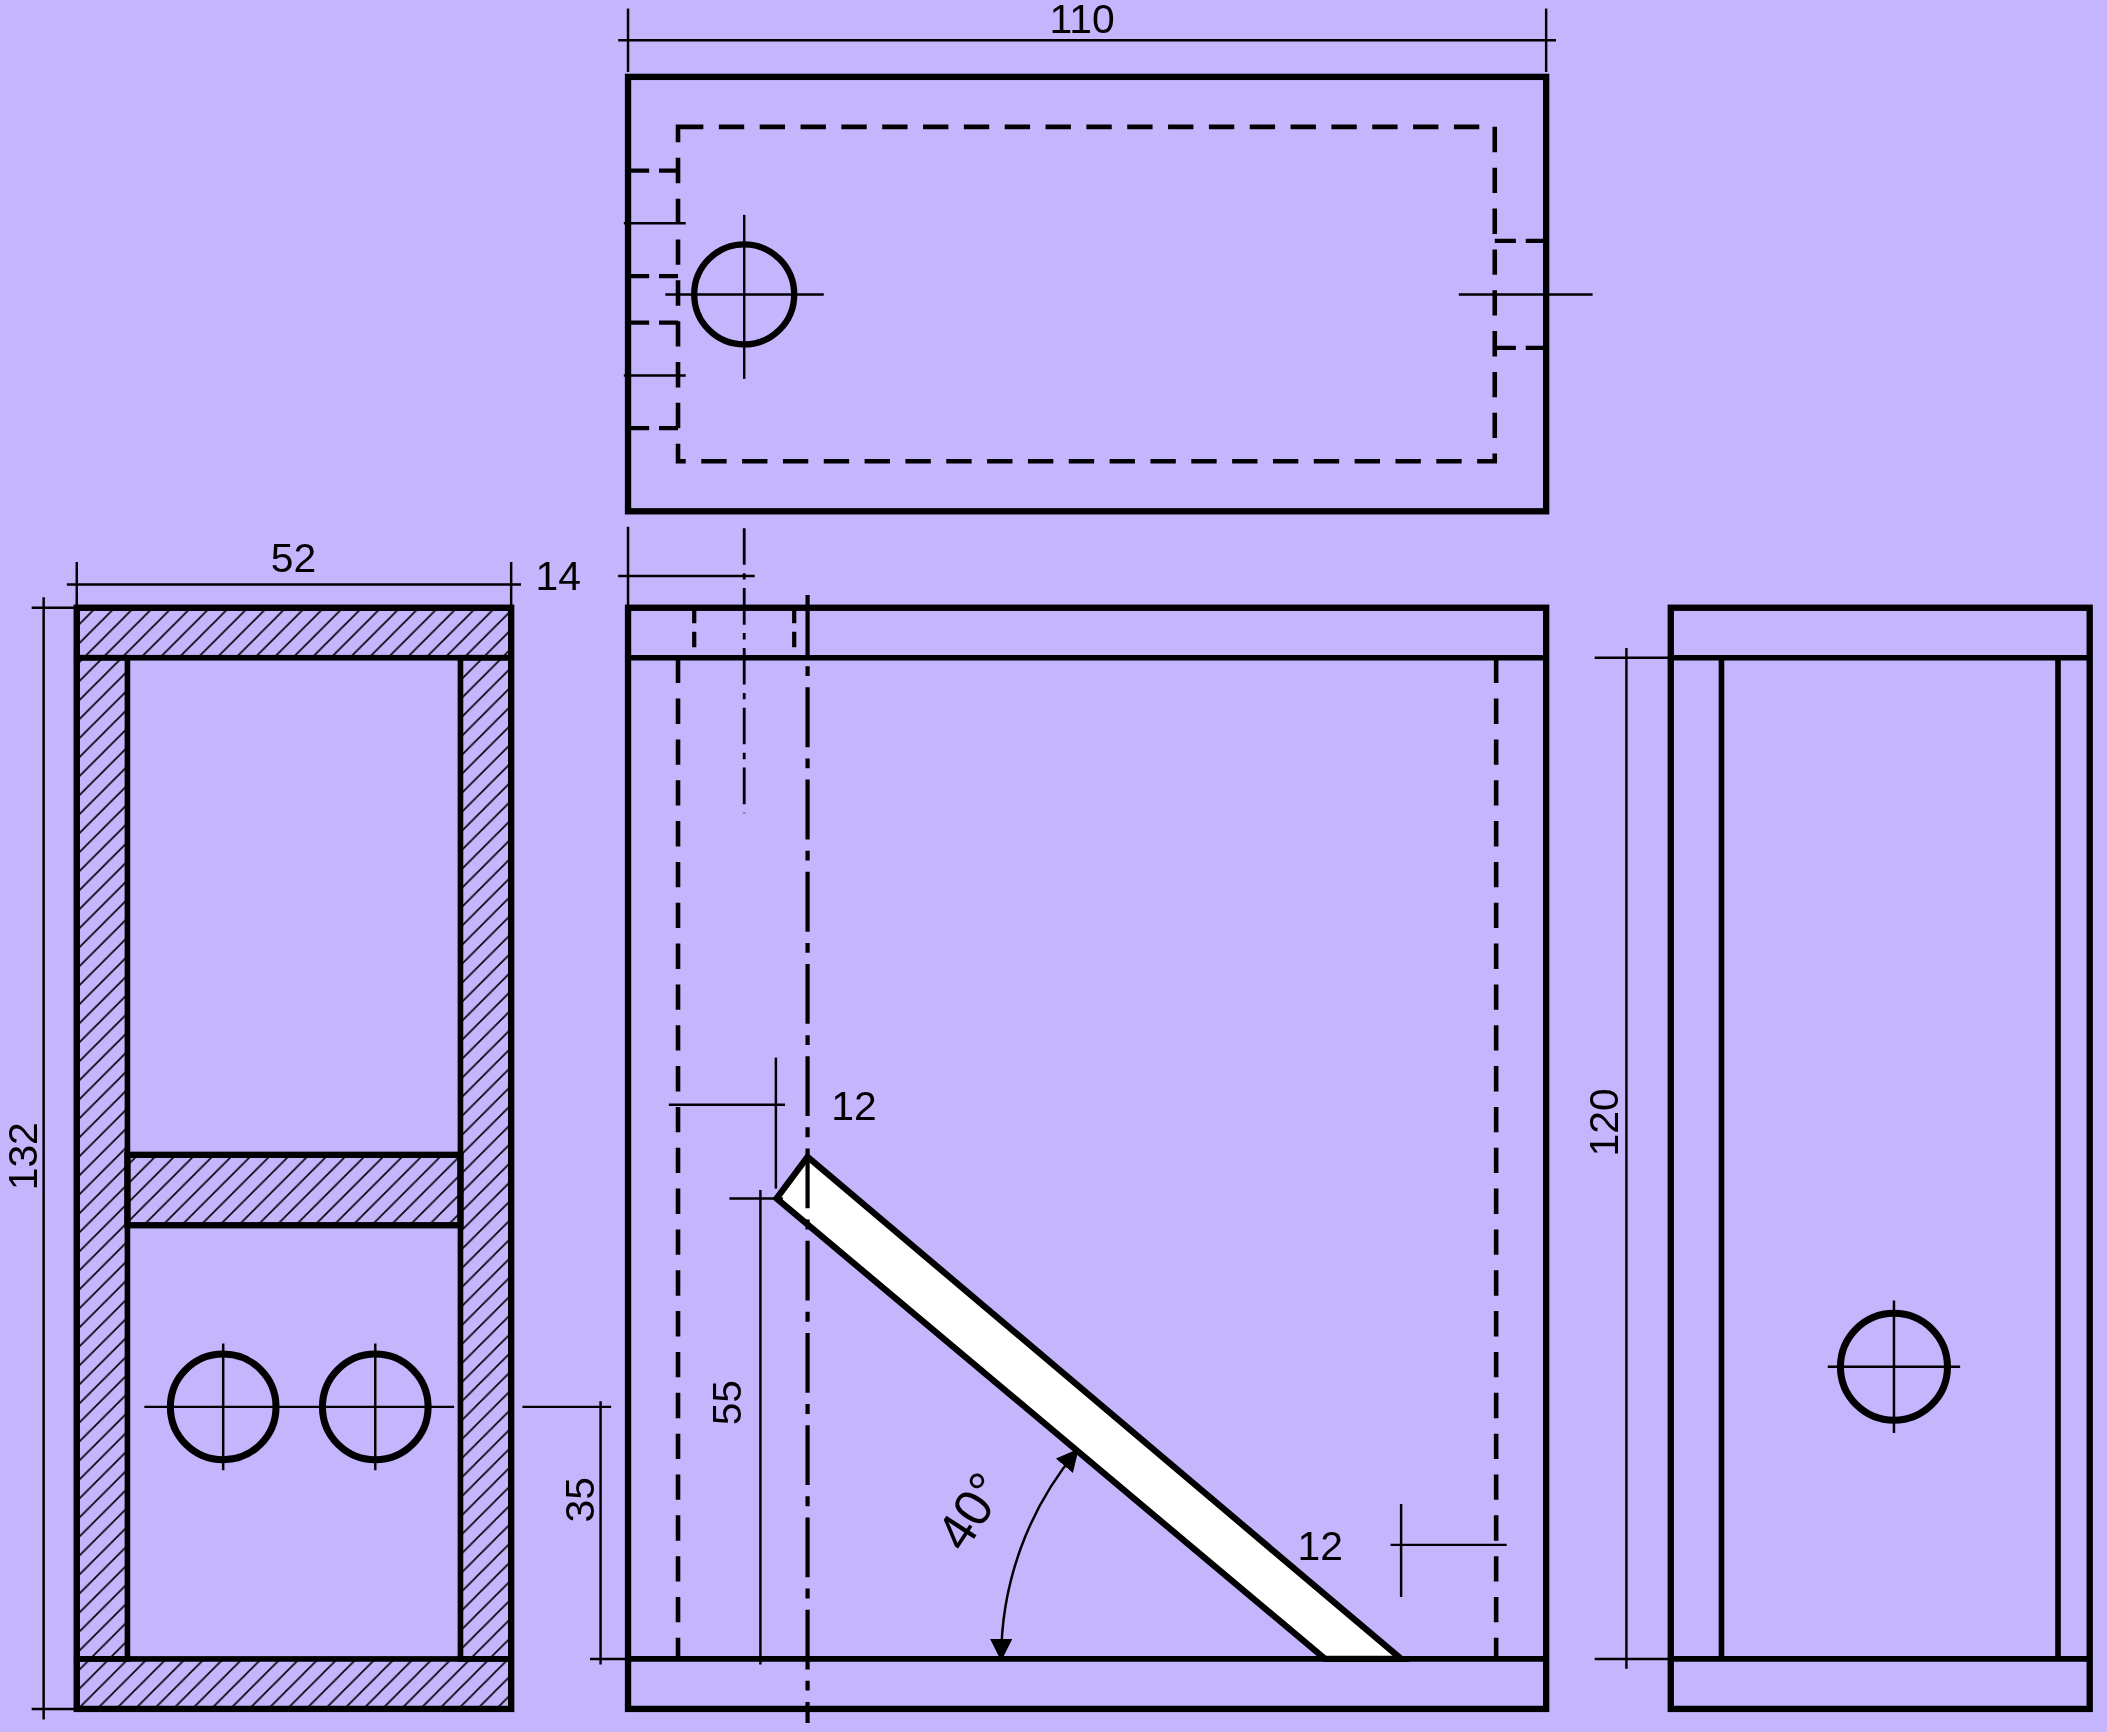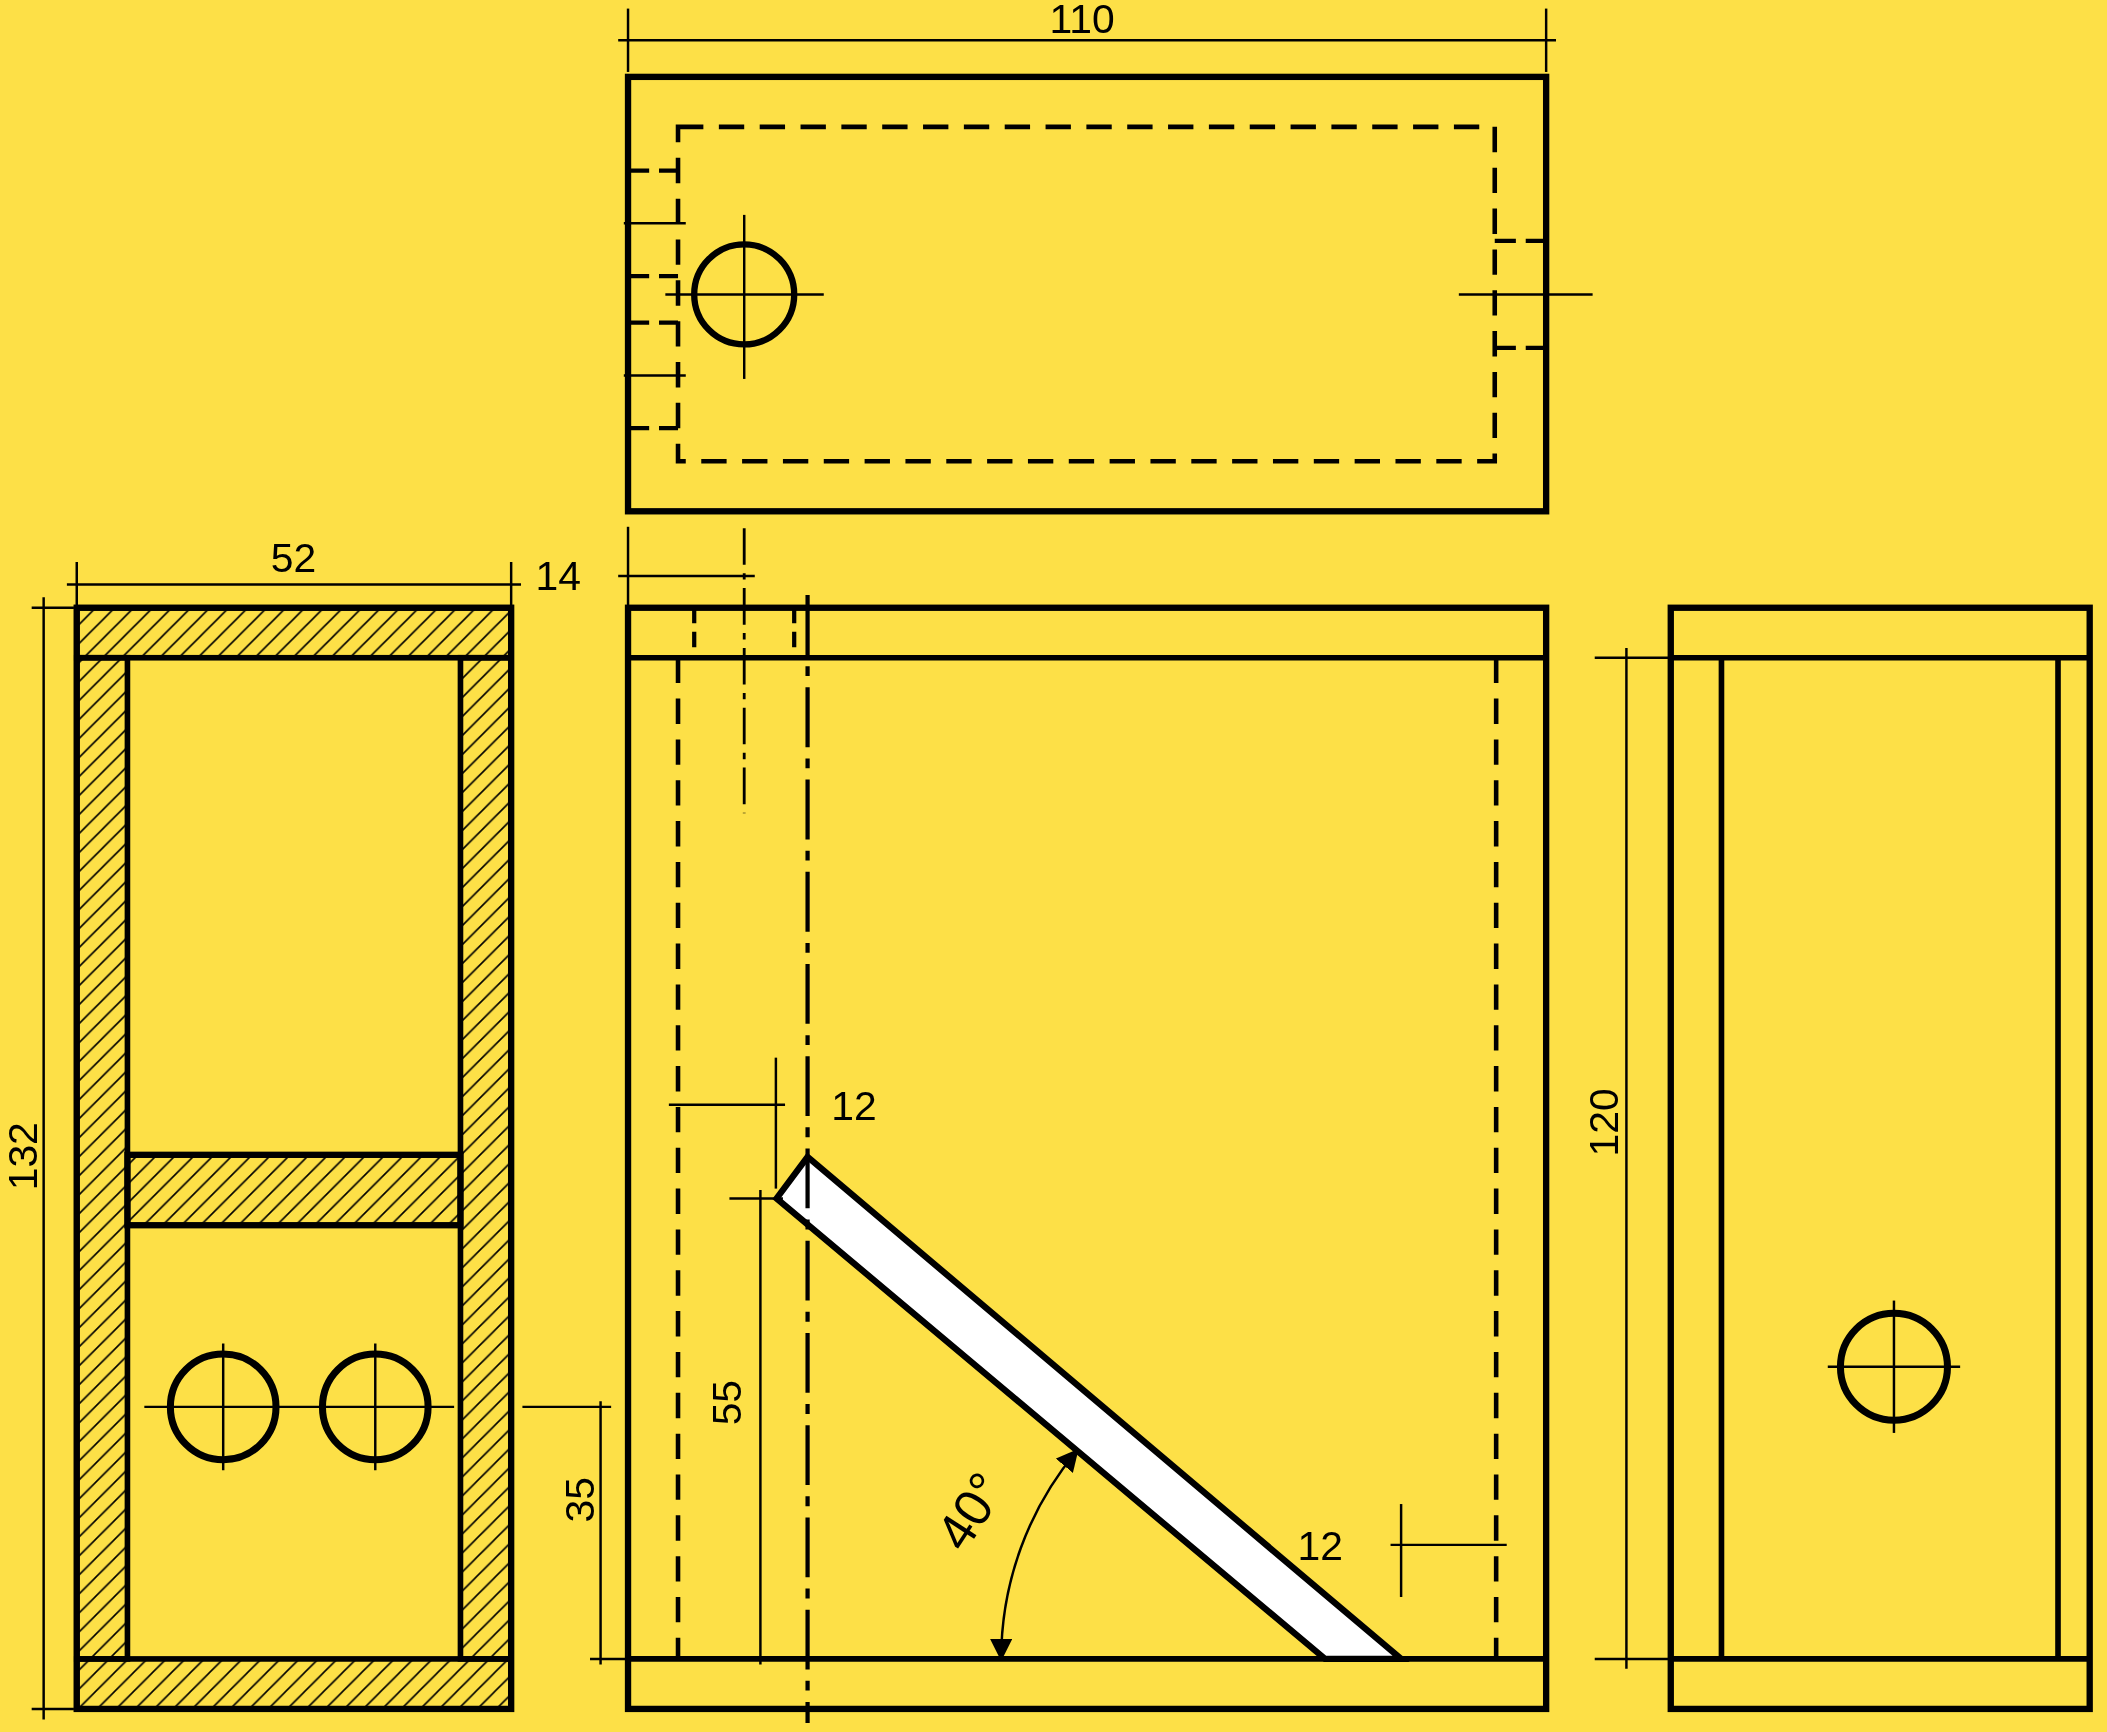--- a/index.html
+++ b/index.html
@@ -1,16 +1,16 @@
 <!DOCTYPE html>
 <html style="font-size:11.3px"><head>
 <meta charset="utf-8">
 <style>
   html,body{margin:0;padding:0;background:#fff;}
-  .sheet{position:relative;width:2108px;height:1733px;background:#fde047;overflow:hidden;}
+  .sheet{position:relative;width:2108px;height:1733px;background:#c4b5fd;overflow:hidden;}
   svg{display:block;}
   text{font-family:"Liberation Sans","DejaVu Sans",sans-serif;fill:#000;}
   .dim-text{font-size:58px;}
   .ang-text{font-size:74px;}
   .thick{stroke:#000;stroke-width:9;fill:none;}
   .med{stroke:#000;stroke-width:8;fill:none;}
   .thin{stroke:#000;stroke-width:3.5;fill:none;}
   .hidden-l{stroke:#000;stroke-width:6.5;fill:none;stroke-dasharray:36 22;}
   .hidden-s{stroke:#000;stroke-width:6;fill:none;stroke-dasharray:22 12;}
   .walldash{stroke:#000;stroke-width:6;fill:none;stroke-dasharray:30 14;}

